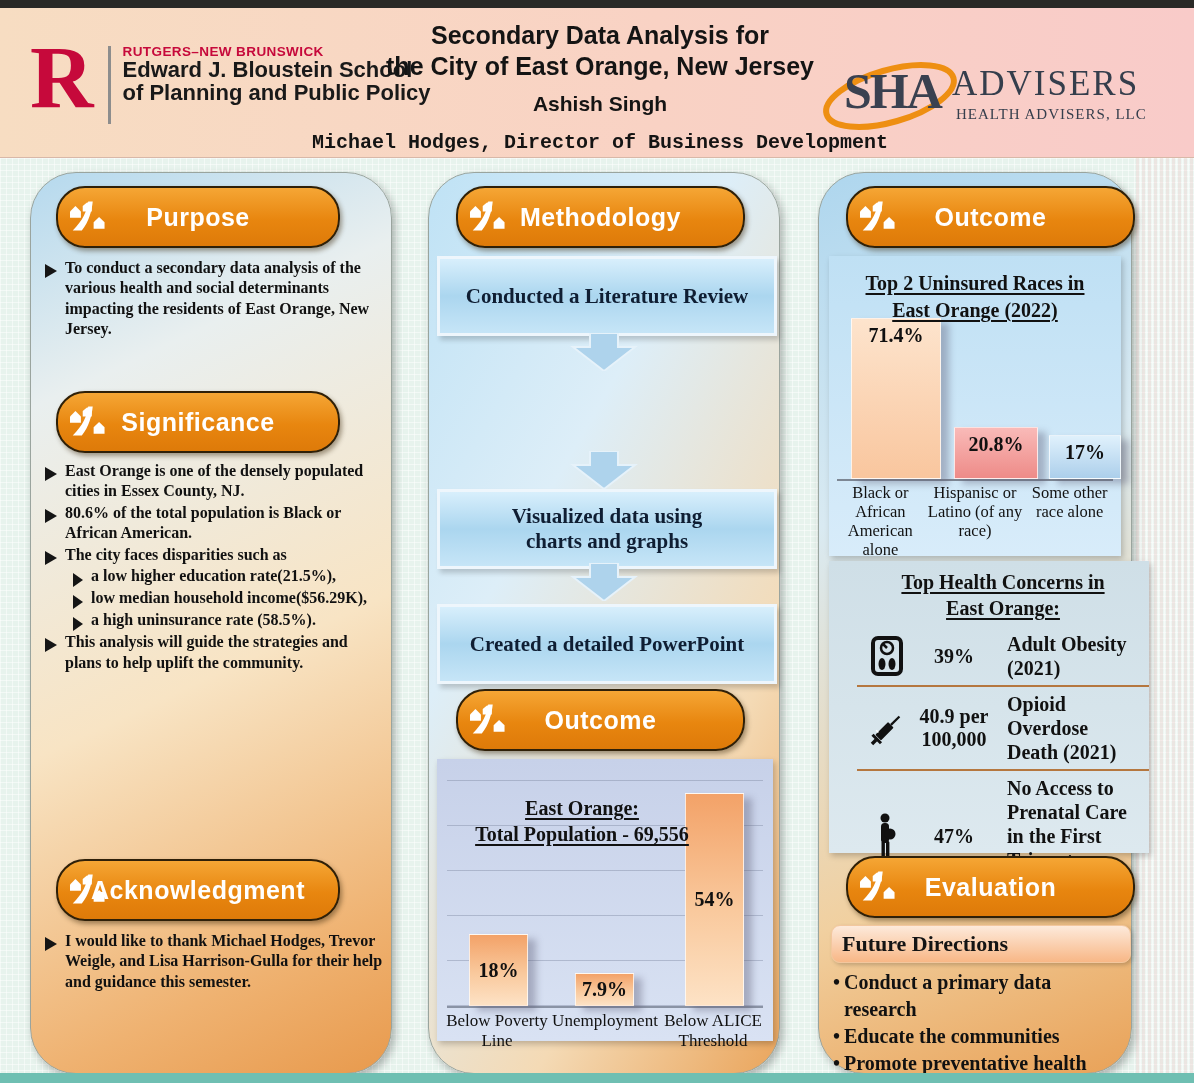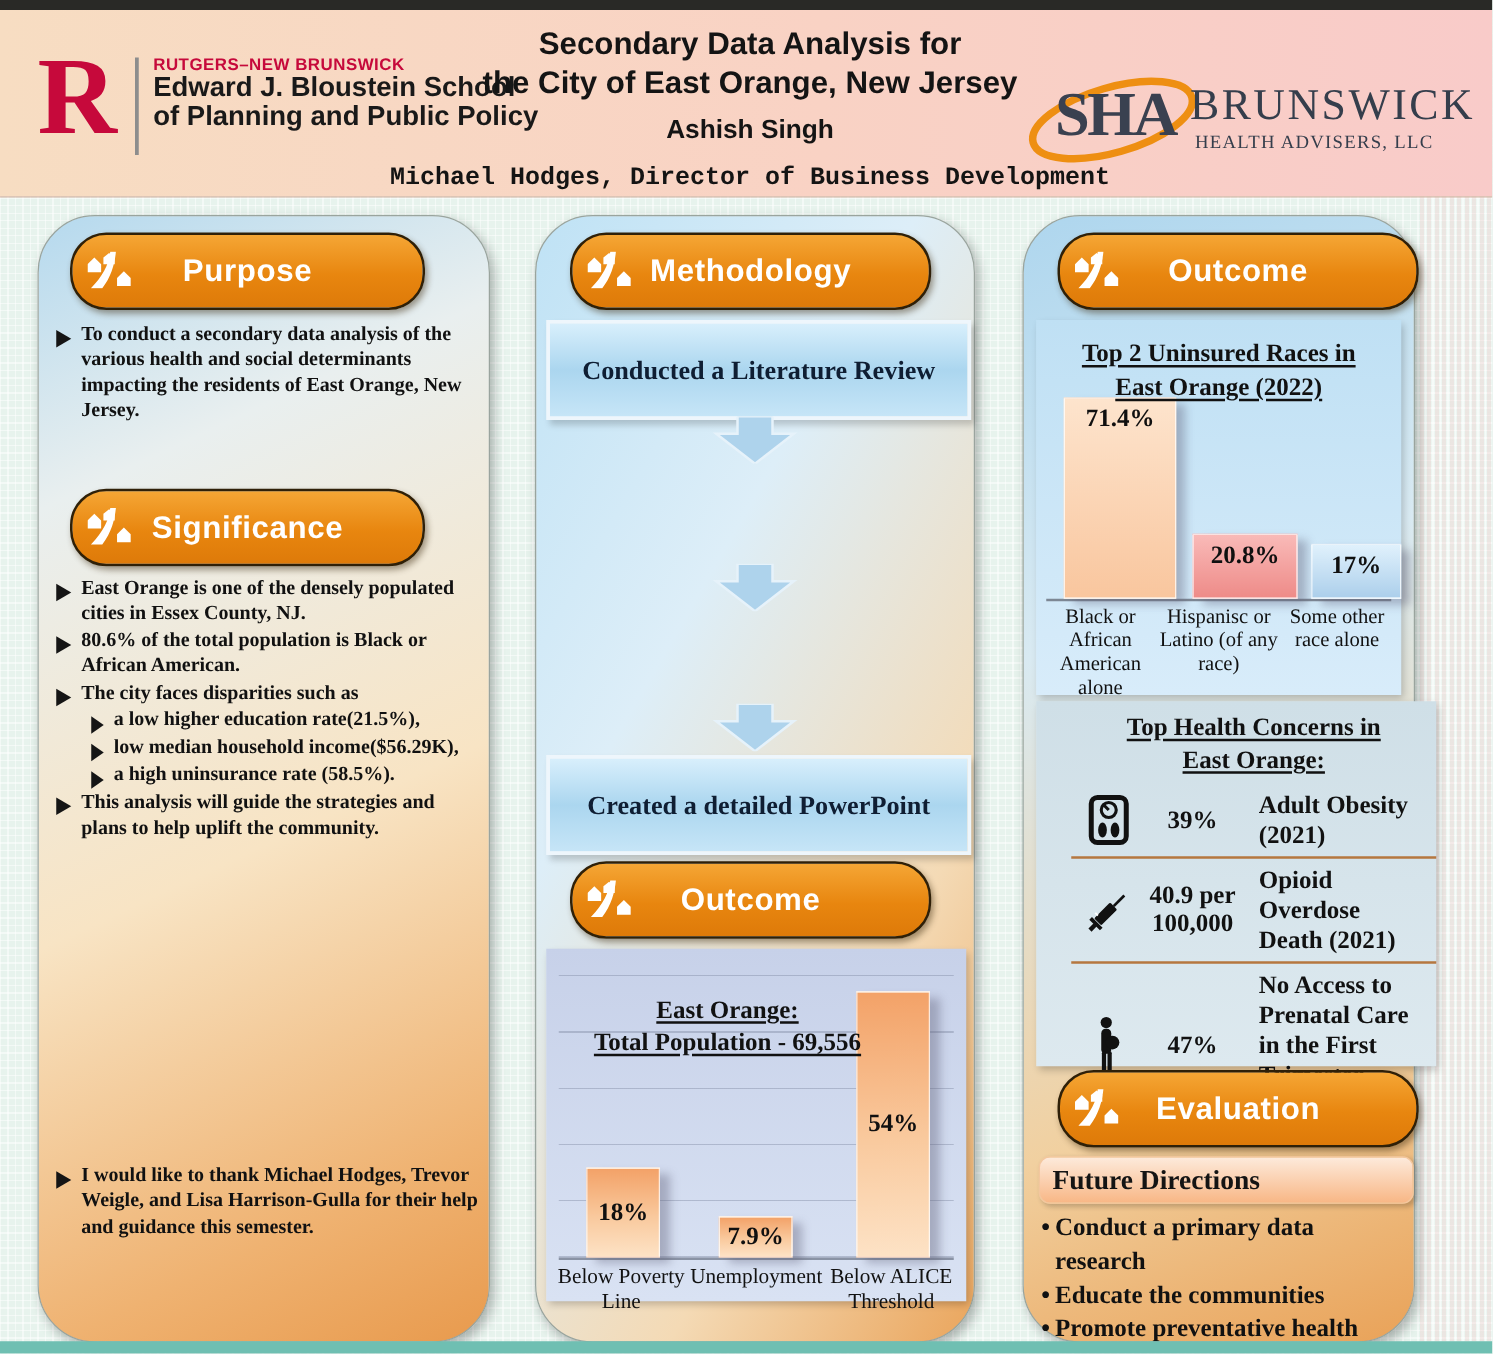--- a/index.html
+++ b/index.html
@@ -147,21 +147,21 @@
       <div class="title-line">Secondary Data Analysis for</div>
       <div class="title-line">the City of East Orange, New Jersey</div>
       <div class="author-line">Ashish Singh</div>
     </div>
     <div class="credit-line">Michael Hodges, Director of Business Development</div>
     <div class="sha">
       <svg class="sha-swoosh" width="150" height="80" viewBox="0 0 150 80">
         <ellipse cx="70" cy="40" rx="66" ry="26" fill="none" stroke="#ee8f12" stroke-width="6" transform="rotate(-16 70 40)"></ellipse>
       </svg>
       <div class="sha-abbr">SHA</div>
-      <div class="sha-name1">BRUNSWICK</div>
+      <div class="sha-name1">ADVISERS</div>
       <div class="sha-name2">HEALTH ADVISERS, LLC</div>
     </div>
   </div>
 
   <div class="panel panel-left">
     <div class="pill" style="left:25px;top:13px;width:280px;">
       <svg class="pill-icon" width="40" height="30" viewBox="0 0 44 32" fill="#fff">
         <path d="M20 0 C19 10 14 21 3 32 L13 32 C21 22 24 10 25 0 Z"></path>
         <path d="M0 11 L6 5 L12 11 L12 18 L0 18 Z"></path>
         <path d="M14 5 L19 1 L24 5 L24 11 L14 11 Z"></path>
@@ -209,20 +209,29 @@
       <div class="bullet subbullet">
         <span class="tri"></span>
         <span>a high uninsurance rate (58.5%).</span>
       </div>
       <div class="bullet">
         <span class="tri"></span>
         <span>This analysis will guide the strategies and plans to help uplift the community.</span>
       </div>
     </div>
 
+    <div class="pill" style="left:25px;top:686px;width:280px;">
+      <svg class="pill-icon" width="40" height="30" viewBox="0 0 44 32" fill="#fff">
+        <path d="M20 0 C19 10 14 21 3 32 L13 32 C21 22 24 10 25 0 Z"></path>
+        <path d="M0 11 L6 5 L12 11 L12 18 L0 18 Z"></path>
+        <path d="M14 5 L19 1 L24 5 L24 11 L14 11 Z"></path>
+        <path d="M26 23 L32 17 L38 23 L38 30 L26 30 Z"></path>
+      </svg>
+      <span class="pill-label">Acknowledgment</span>
+    </div>
     <div class="bullet-list" style="left:14px;top:758px;width:340px;">
       <div class="bullet">
         <span class="tri"></span>
         <span>I would like to thank Michael Hodges, Trevor Weigle, and Lisa Harrison-Gulla for their help and guidance this semester.</span>
       </div>
     </div>
   </div>
 
   <div class="panel panel-mid">
     <div class="pill" style="left:27px;top:13px;width:285px;">
@@ -237,20 +246,23 @@
 
     <div class="flow-box" style="top:83px;">
       <span>Conducted a Literature Review</span>
     </div>
     <svg class="flow-arrow" style="top:160px;" width="70" height="38" viewBox="0 0 70 38">
       <polygon points="21,0 49,0 49,14 66,14 35,38 4,14 21,14" fill="#aed3ec" stroke="#e6f2fa" stroke-width="2"></polygon>
     </svg>
     <svg class="flow-arrow" style="top:278px;" width="70" height="38" viewBox="0 0 70 38">
       <polygon points="21,0 49,0 49,14 66,14 35,38 4,14 21,14" fill="#aed3ec" stroke="#e6f2fa" stroke-width="2"></polygon>
     </svg>
+    <div class="flow-box" style="top:316px;">
+      <span style="max-width:230px;">Visualized data using charts and graphs</span>
+    </div>
     <svg class="flow-arrow" style="top:390px;" width="70" height="38" viewBox="0 0 70 38">
       <polygon points="21,0 49,0 49,14 66,14 35,38 4,14 21,14" fill="#aed3ec" stroke="#e6f2fa" stroke-width="2"></polygon>
     </svg>
     <div class="flow-box" style="top:431px;">
       <span>Created a detailed PowerPoint</span>
     </div>
 
     <div class="pill" style="left:27px;top:516px;width:285px;">
       <svg class="pill-icon" width="40" height="30" viewBox="0 0 44 32" fill="#fff">
         <path d="M20 0 C19 10 14 21 3 32 L13 32 C21 22 24 10 25 0 Z"></path>

